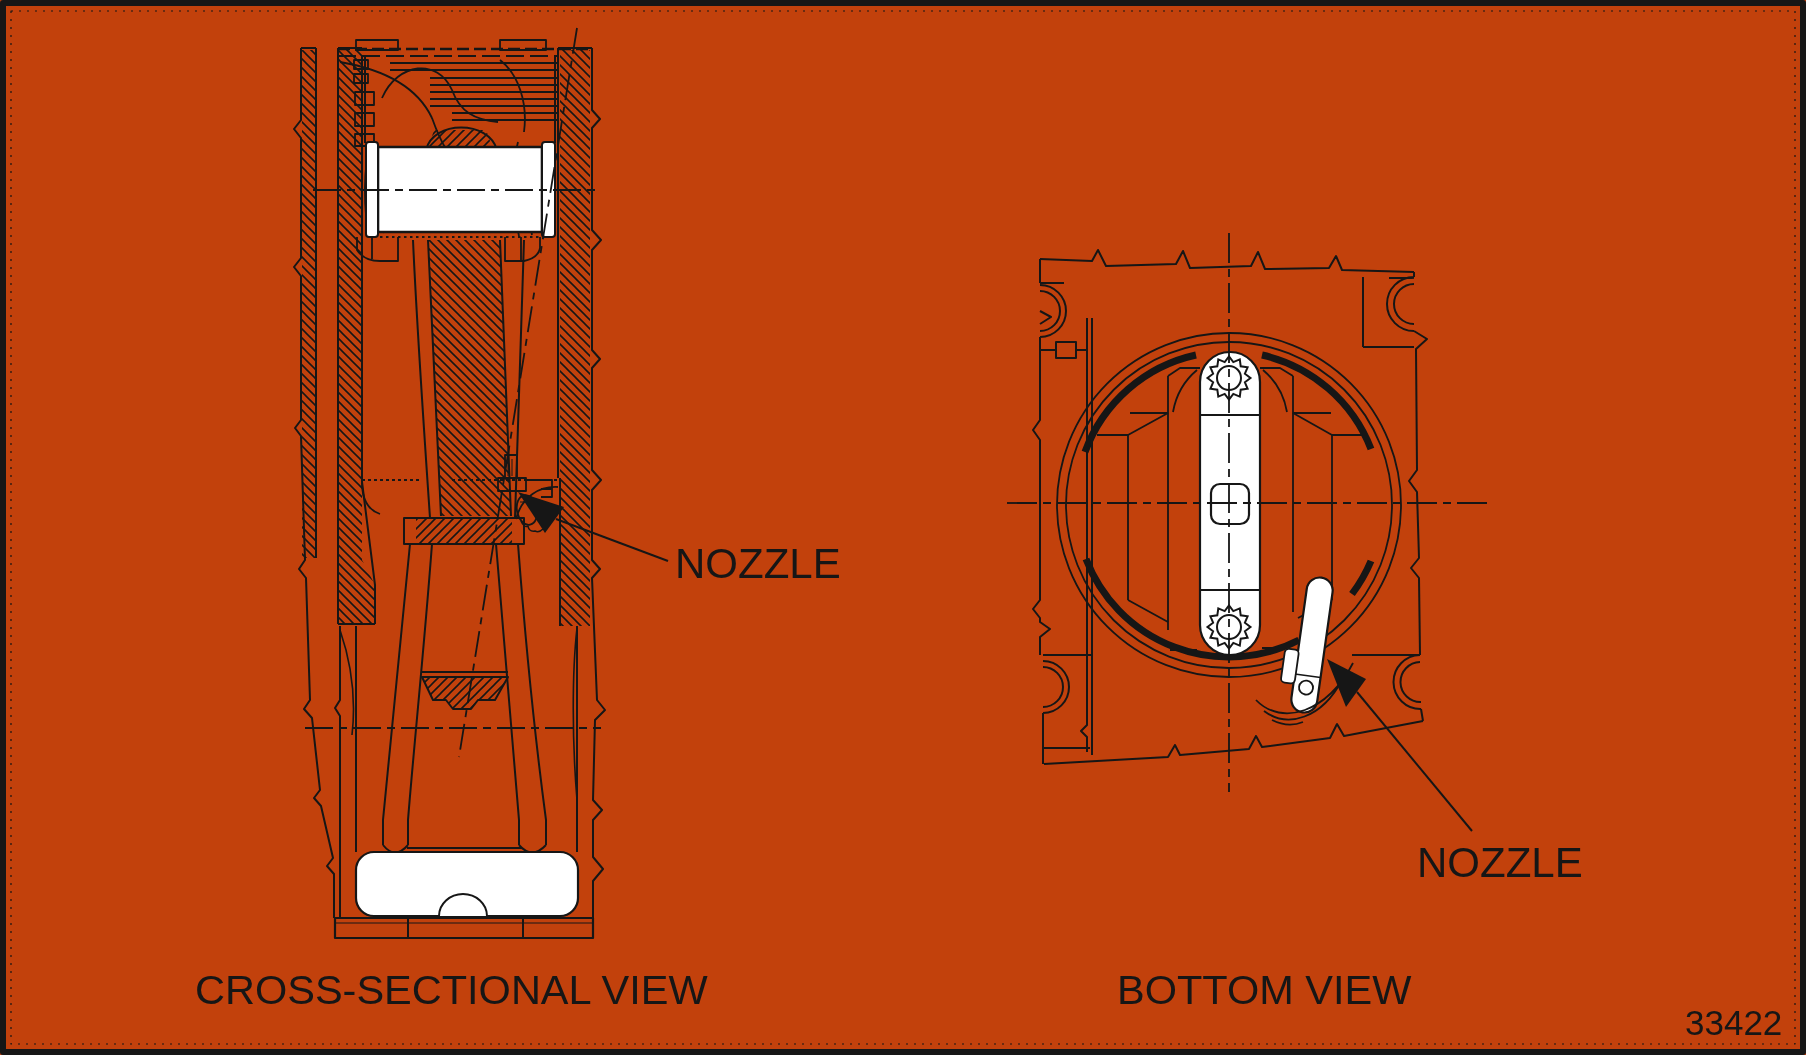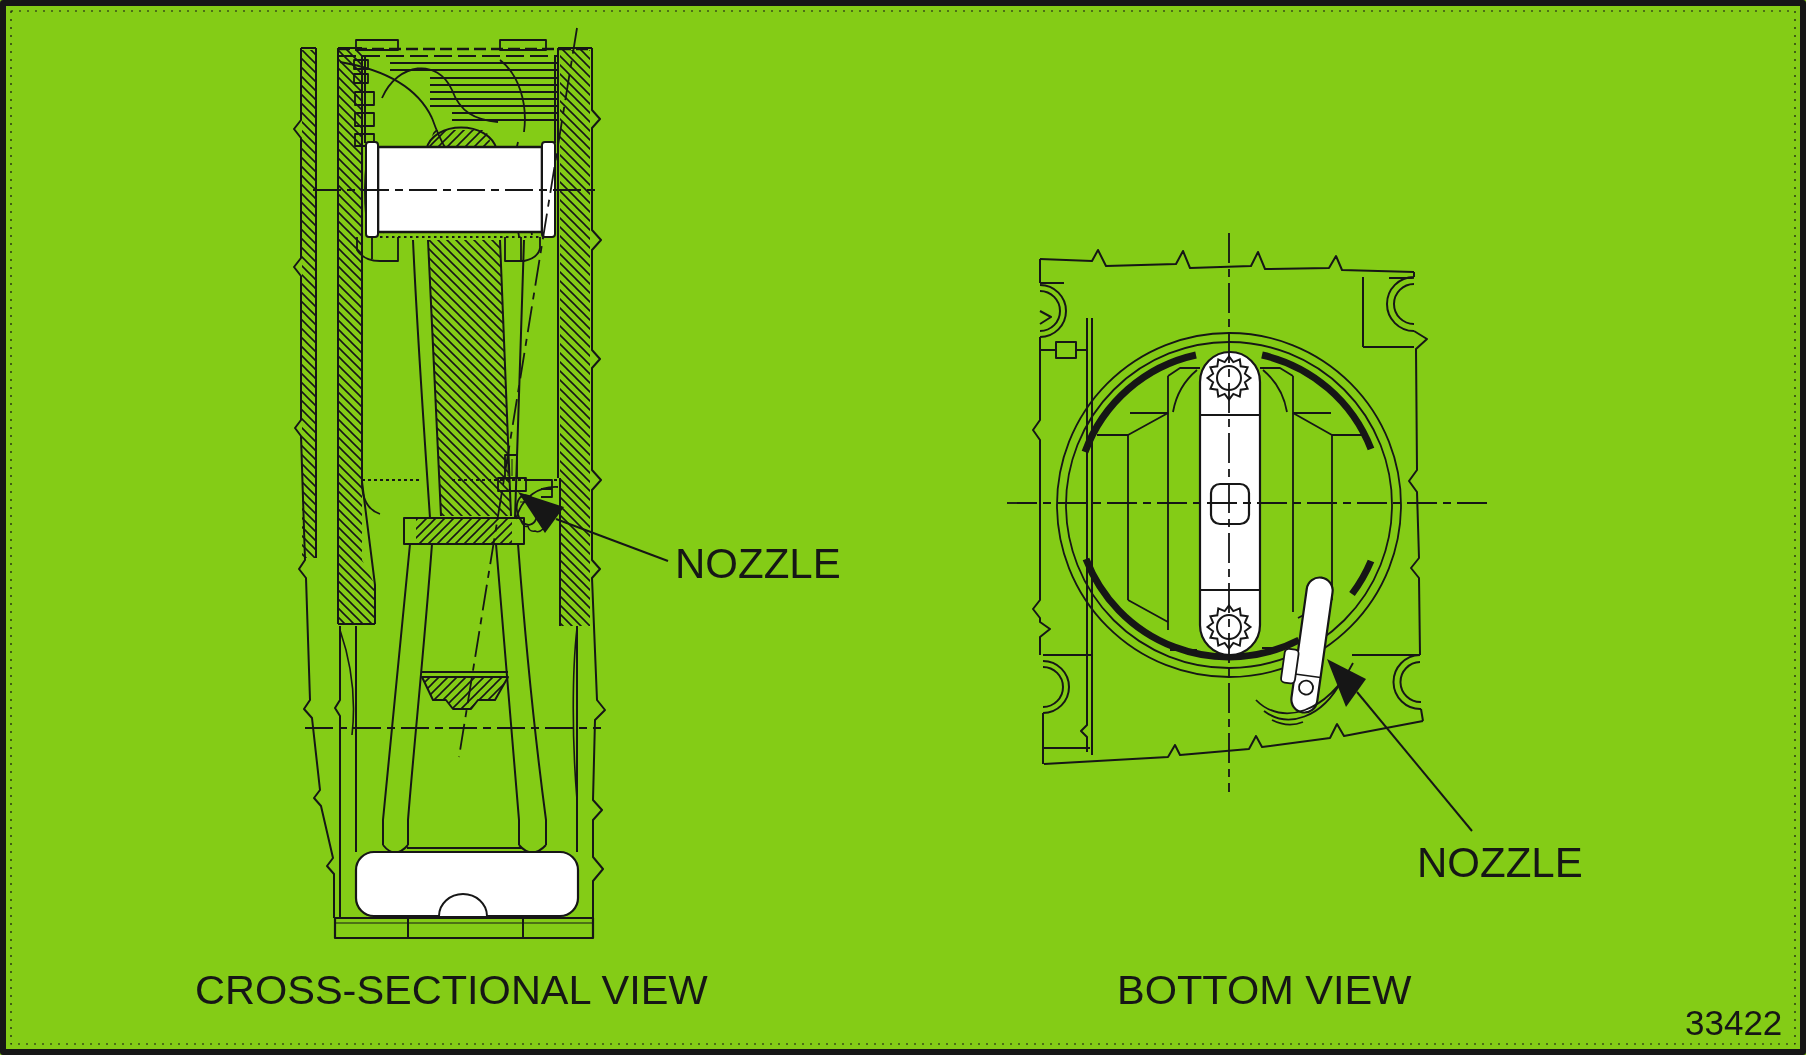--- a/index.html
+++ b/index.html
@@ -1,19 +1,19 @@
 <!DOCTYPE html>
 <html><head>
 <meta charset="utf-8">
 <style>
   html,body{margin:0;padding:0;background:#888;}
   .page{
     position:relative;
     width:1806px;height:1055px;
-    background:#84cc16;
+    background:#c2410c;
     font-family:"Liberation Sans", sans-serif;
     overflow:hidden;
   }
   svg{display:block}
   svg path, svg rect, svg circle, svg ellipse, svg line, svg polyline{
     stroke-linejoin:round;
   }
   text{
     font-family:"Liberation Sans", sans-serif;
     fill:#161616;

